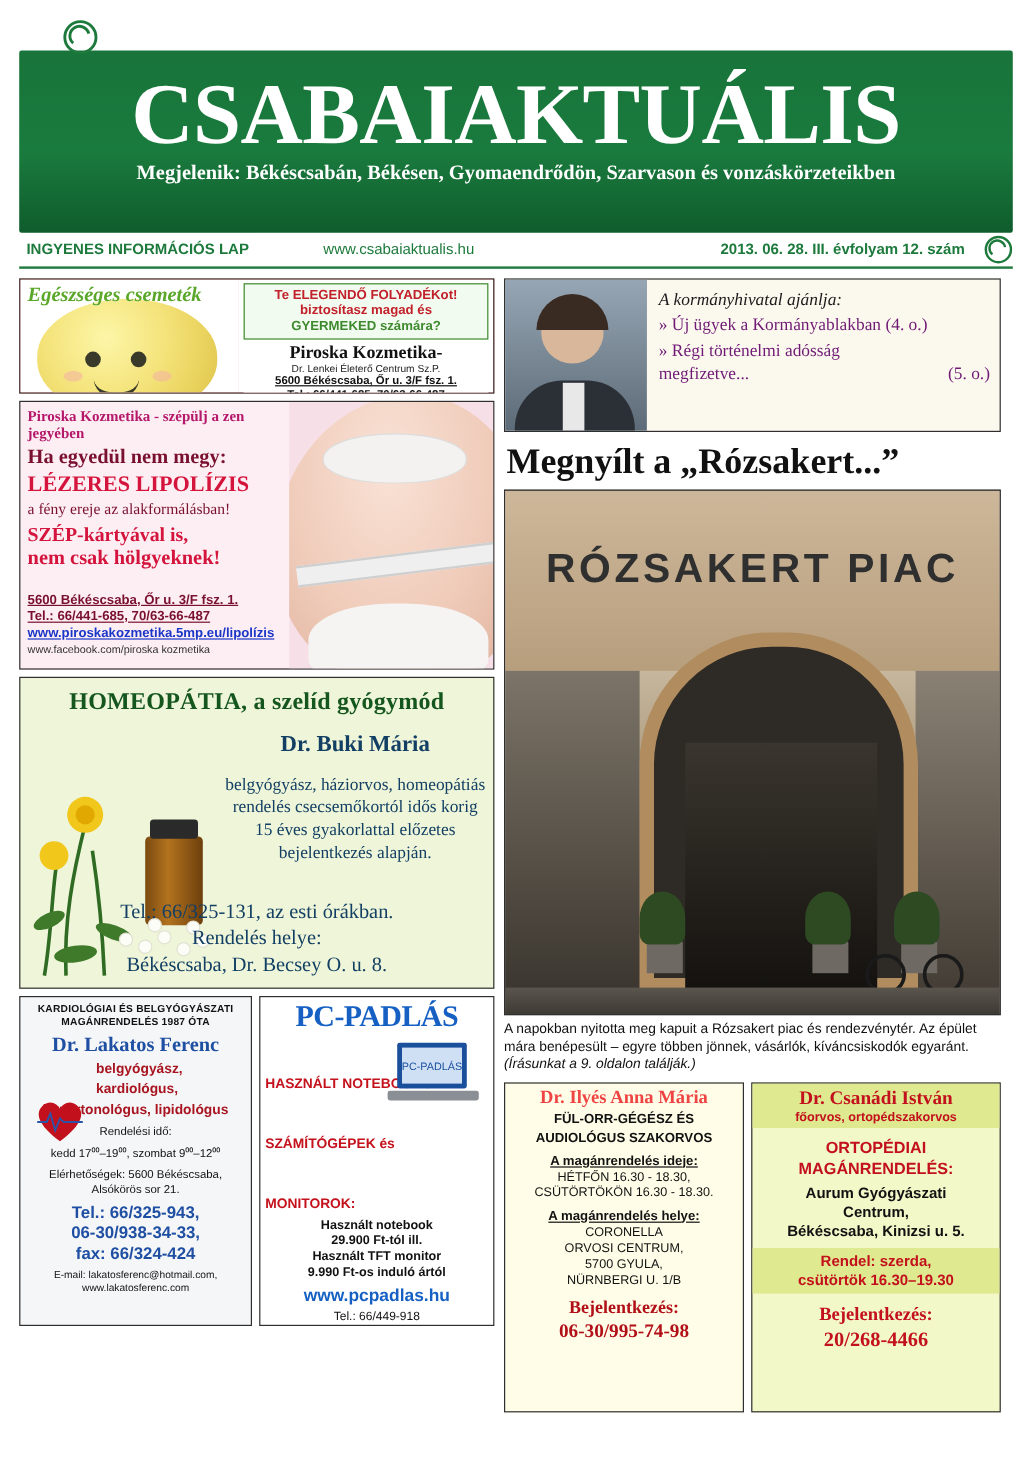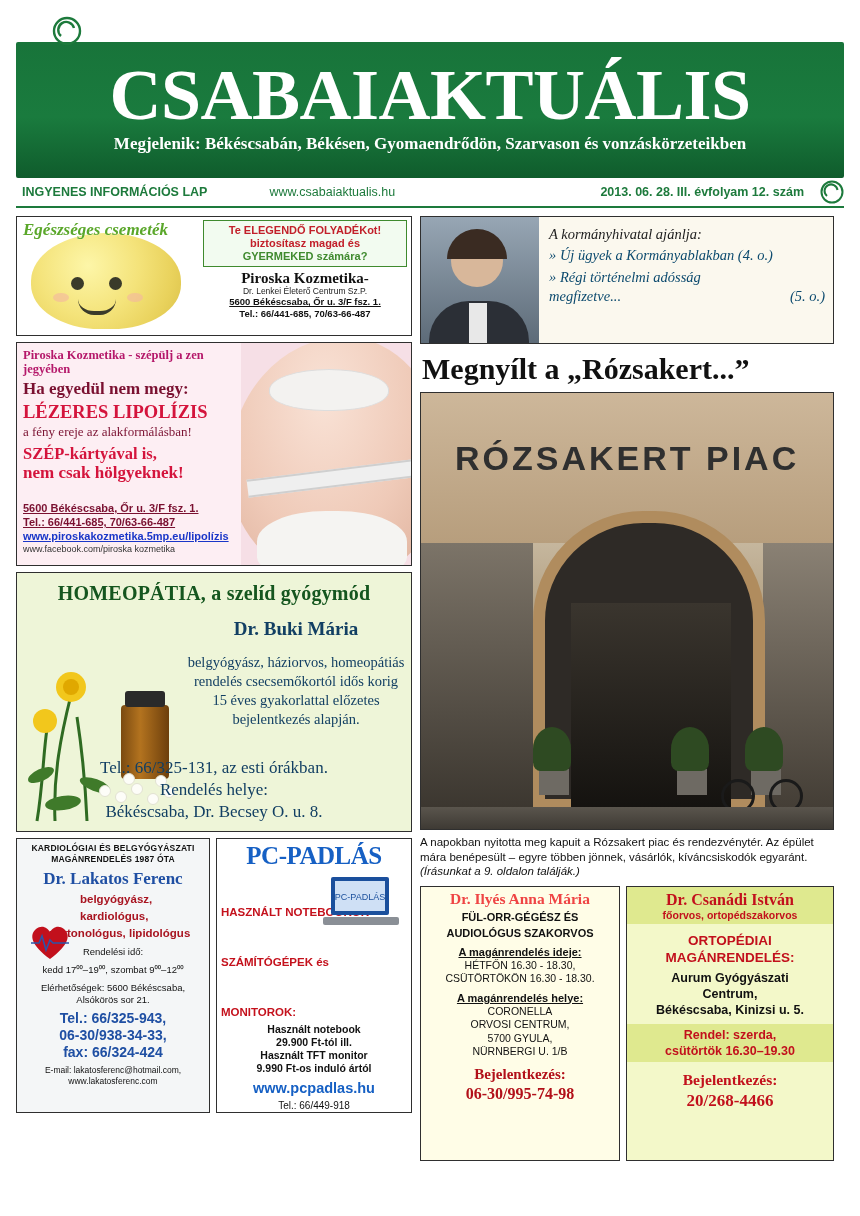--- a/index.html
+++ b/index.html
@@ -13,21 +13,21 @@
   .page {
     position: relative;
     width: 860px; height: 1216px;
     background: #fff;
     padding: 14px 16px 10px 16px;
   }
 
   
   .masthead {
     position: relative;
-    height: 136px;
+    height: 152px;
     background: #1d7a3c;
     background: linear-gradient(180deg,#18743a 0%, #1a7b3e 55%, #0f5c2c 100%);
     margin-top: 28px;
     border-radius: 2px;
   }
   .swirl-top {
     position:absolute; left: 36px; top: -22px;
     width: 30px; height: 30px;
   }
   .title-wrap {
@@ -62,21 +62,21 @@
 
   
   .cols { display:flex; gap: 8px; margin-top: 8px; }
   .colL { width: 396px; }
   .colR { width: 414px; }
 
   .box { border: 1px solid #2f2f2f; position: relative; overflow:hidden; }
 
   
   .ad-csemete {
-    height: 120px; display:flex; background:#fca5a5;
+    height: 96px; display:flex; background:#fca5a5;
   }
   .csemete-left {
     width: 182px; position:relative; background:#ffffff; overflow:hidden;
   }
   .csemete-title {
     position:absolute; left:6px; top:4px; z-index:3;
     font-family:"Liberation Serif", serif;
     font-size:17px; font-weight:700; font-style:italic;
     color:#5aa72a; line-height:17px;
     text-shadow: 0 0 1px #fff;
@@ -169,21 +169,21 @@
   .pc-red { margin-top:36px; font-size:11.5px; font-weight:700; color:#c4111c; line-height:14px; text-align:left;}
   .pc-black { font-size:10.5px; font-weight:700; color:#111; line-height:13px; margin-top:4px;}
   .pc-url { text-align:center; font-size:14.5px; font-weight:700; color:#1660c4; line-height:18px; margin-top:4px;}
   .pc-foot { text-align:center; font-size:10px; color:#111; line-height:13px; margin-top:2px;}
 
   
   .ad-kormany { height:128px; display:flex; background:#fbf8ee; }
   .korm-photo { width:118px; background:#7f8f9e; position:relative; overflow:hidden; }
   .korm-text { flex:1; padding:8px 8px 0 10px; }
   .korm-l1 { font-family:"Liberation Serif",serif; font-style:italic; font-size:14.5px; color:#1b1b1b; line-height:18px;}
-  .korm-li { font-family:"Liberation Serif",serif; font-style:italic; font-size:14.5px; color:#0c4a6e; line-height:19px; margin-top:3px;}
+  .korm-li { font-family:"Liberation Serif",serif; font-size:14.5px; color:#701a75; line-height:19px; margin-top:3px;}
   .korm-li .pg { float:right; }
 
   .headline {
     margin-top:8px;
     font-family:"Liberation Serif",serif;
     font-size:30px; font-weight:700; color:#111; line-height:34px;
     padding-left:2px;
   }
   .main-photo {
     margin-top:6px; width:100%; height:438px; position:relative; overflow:hidden;

